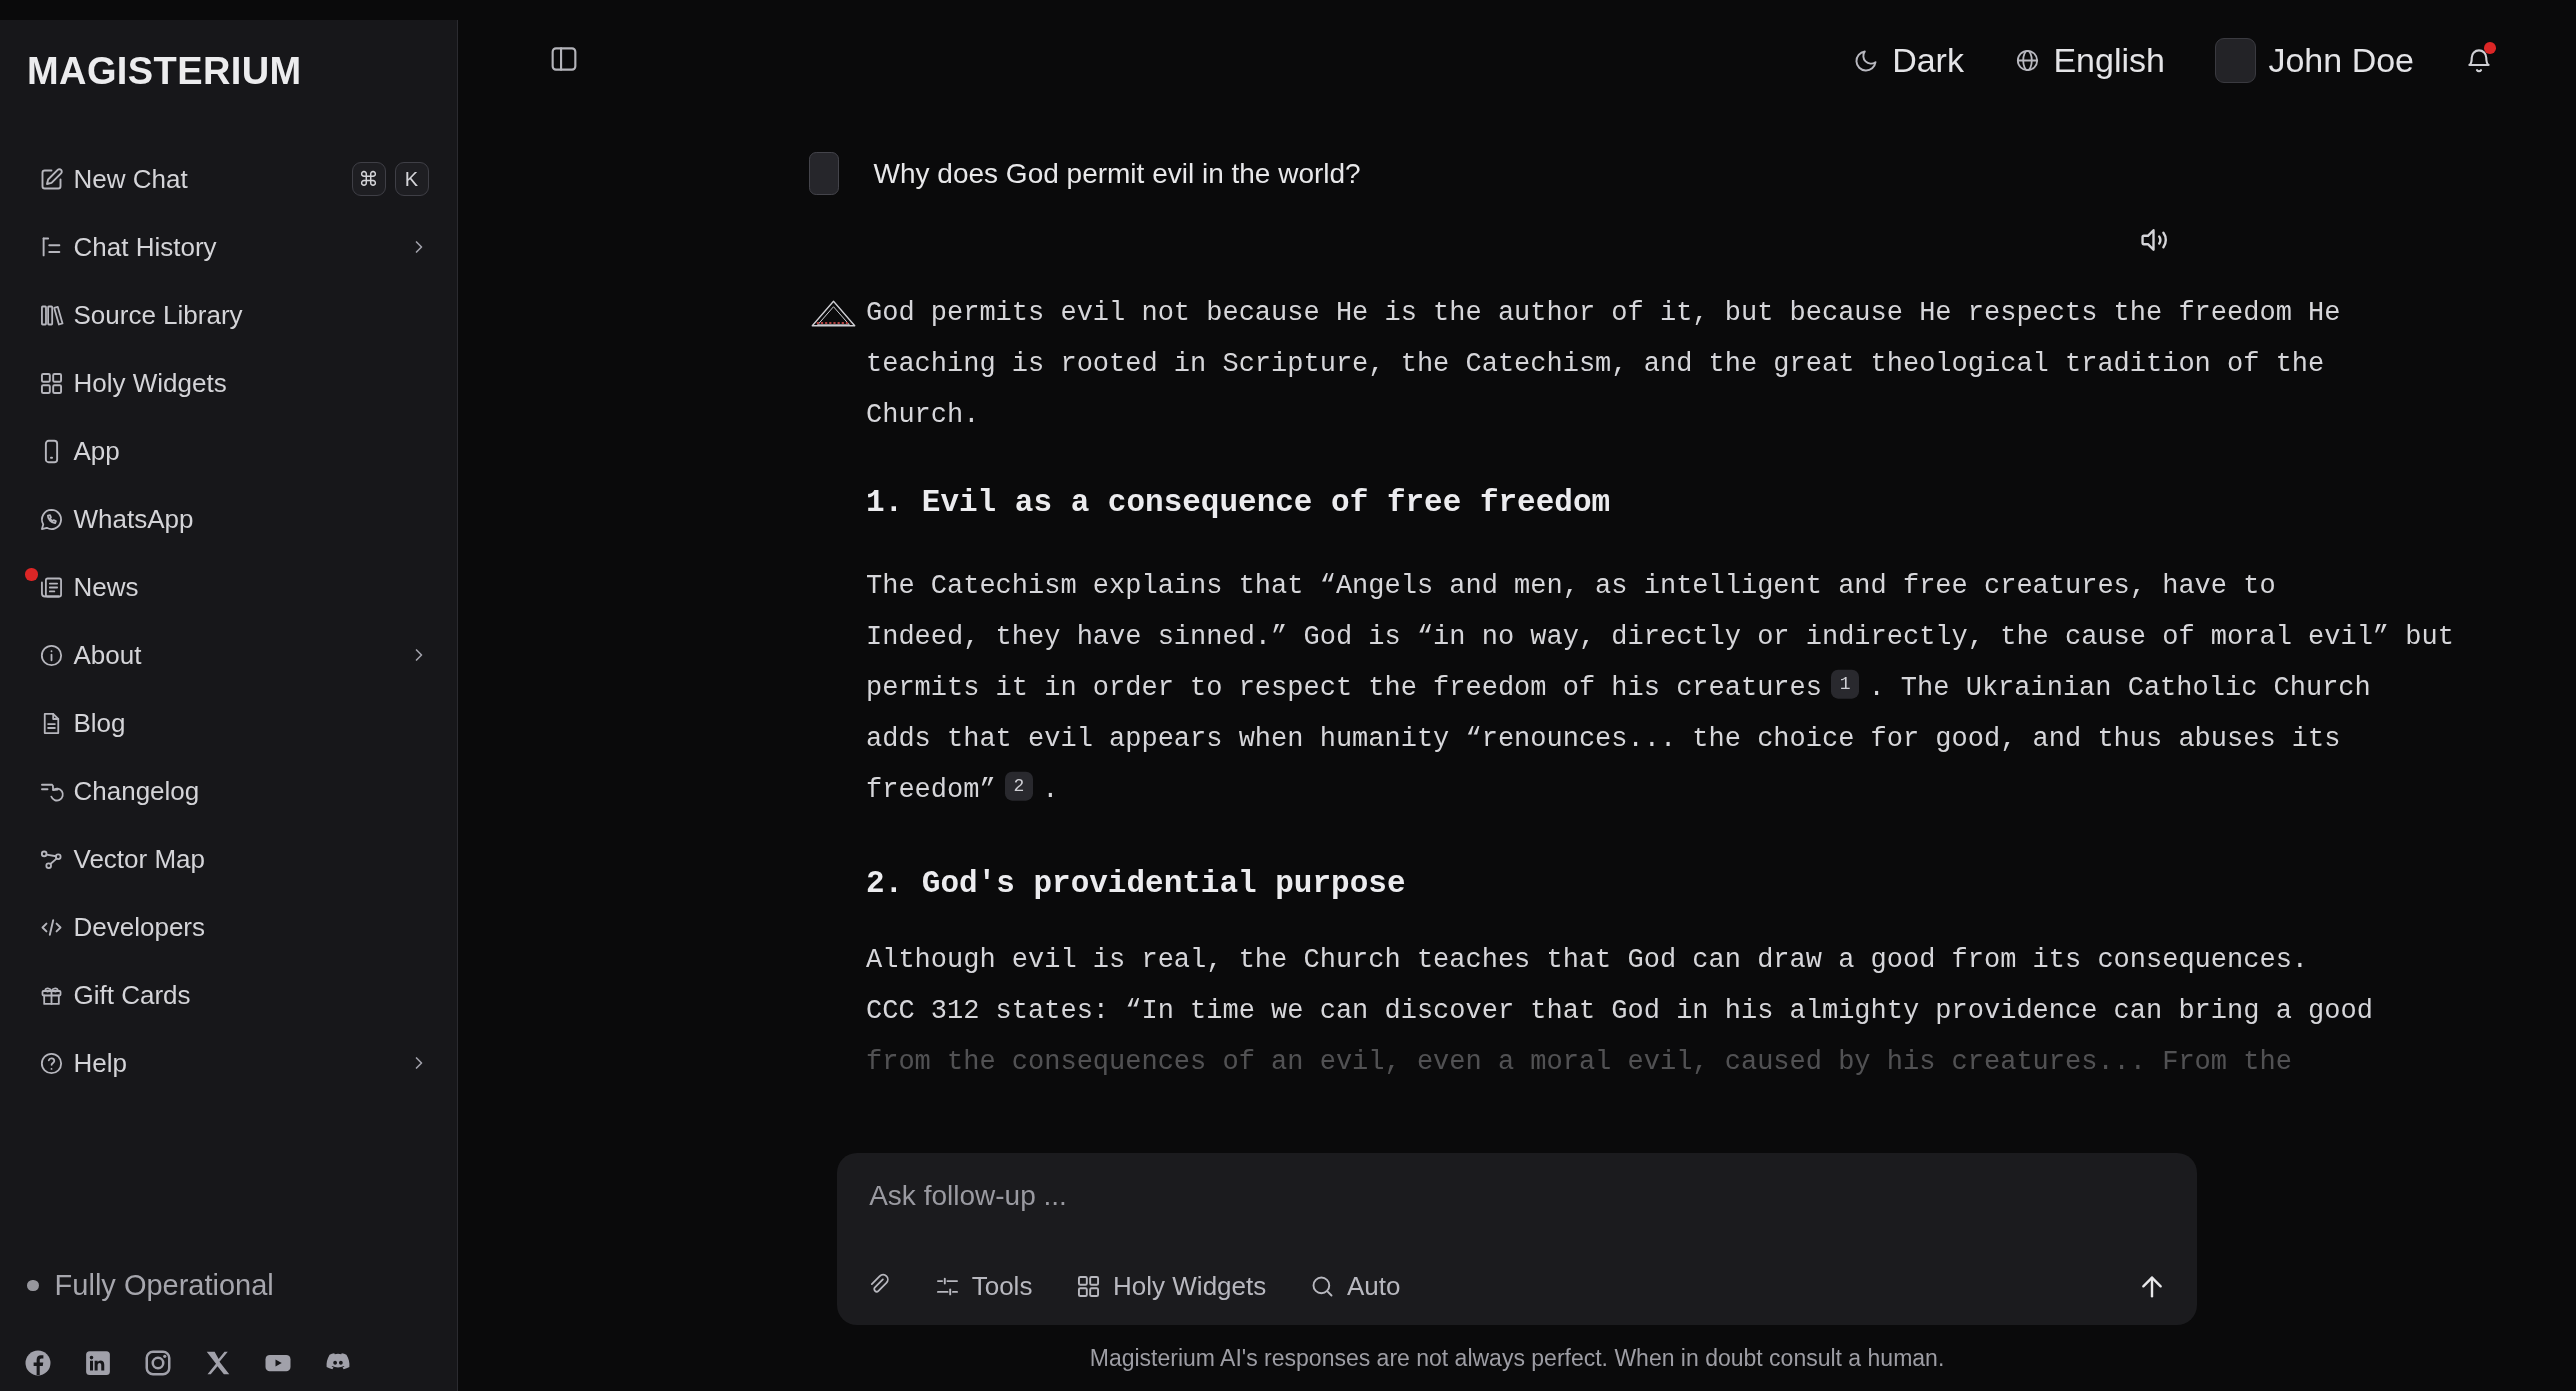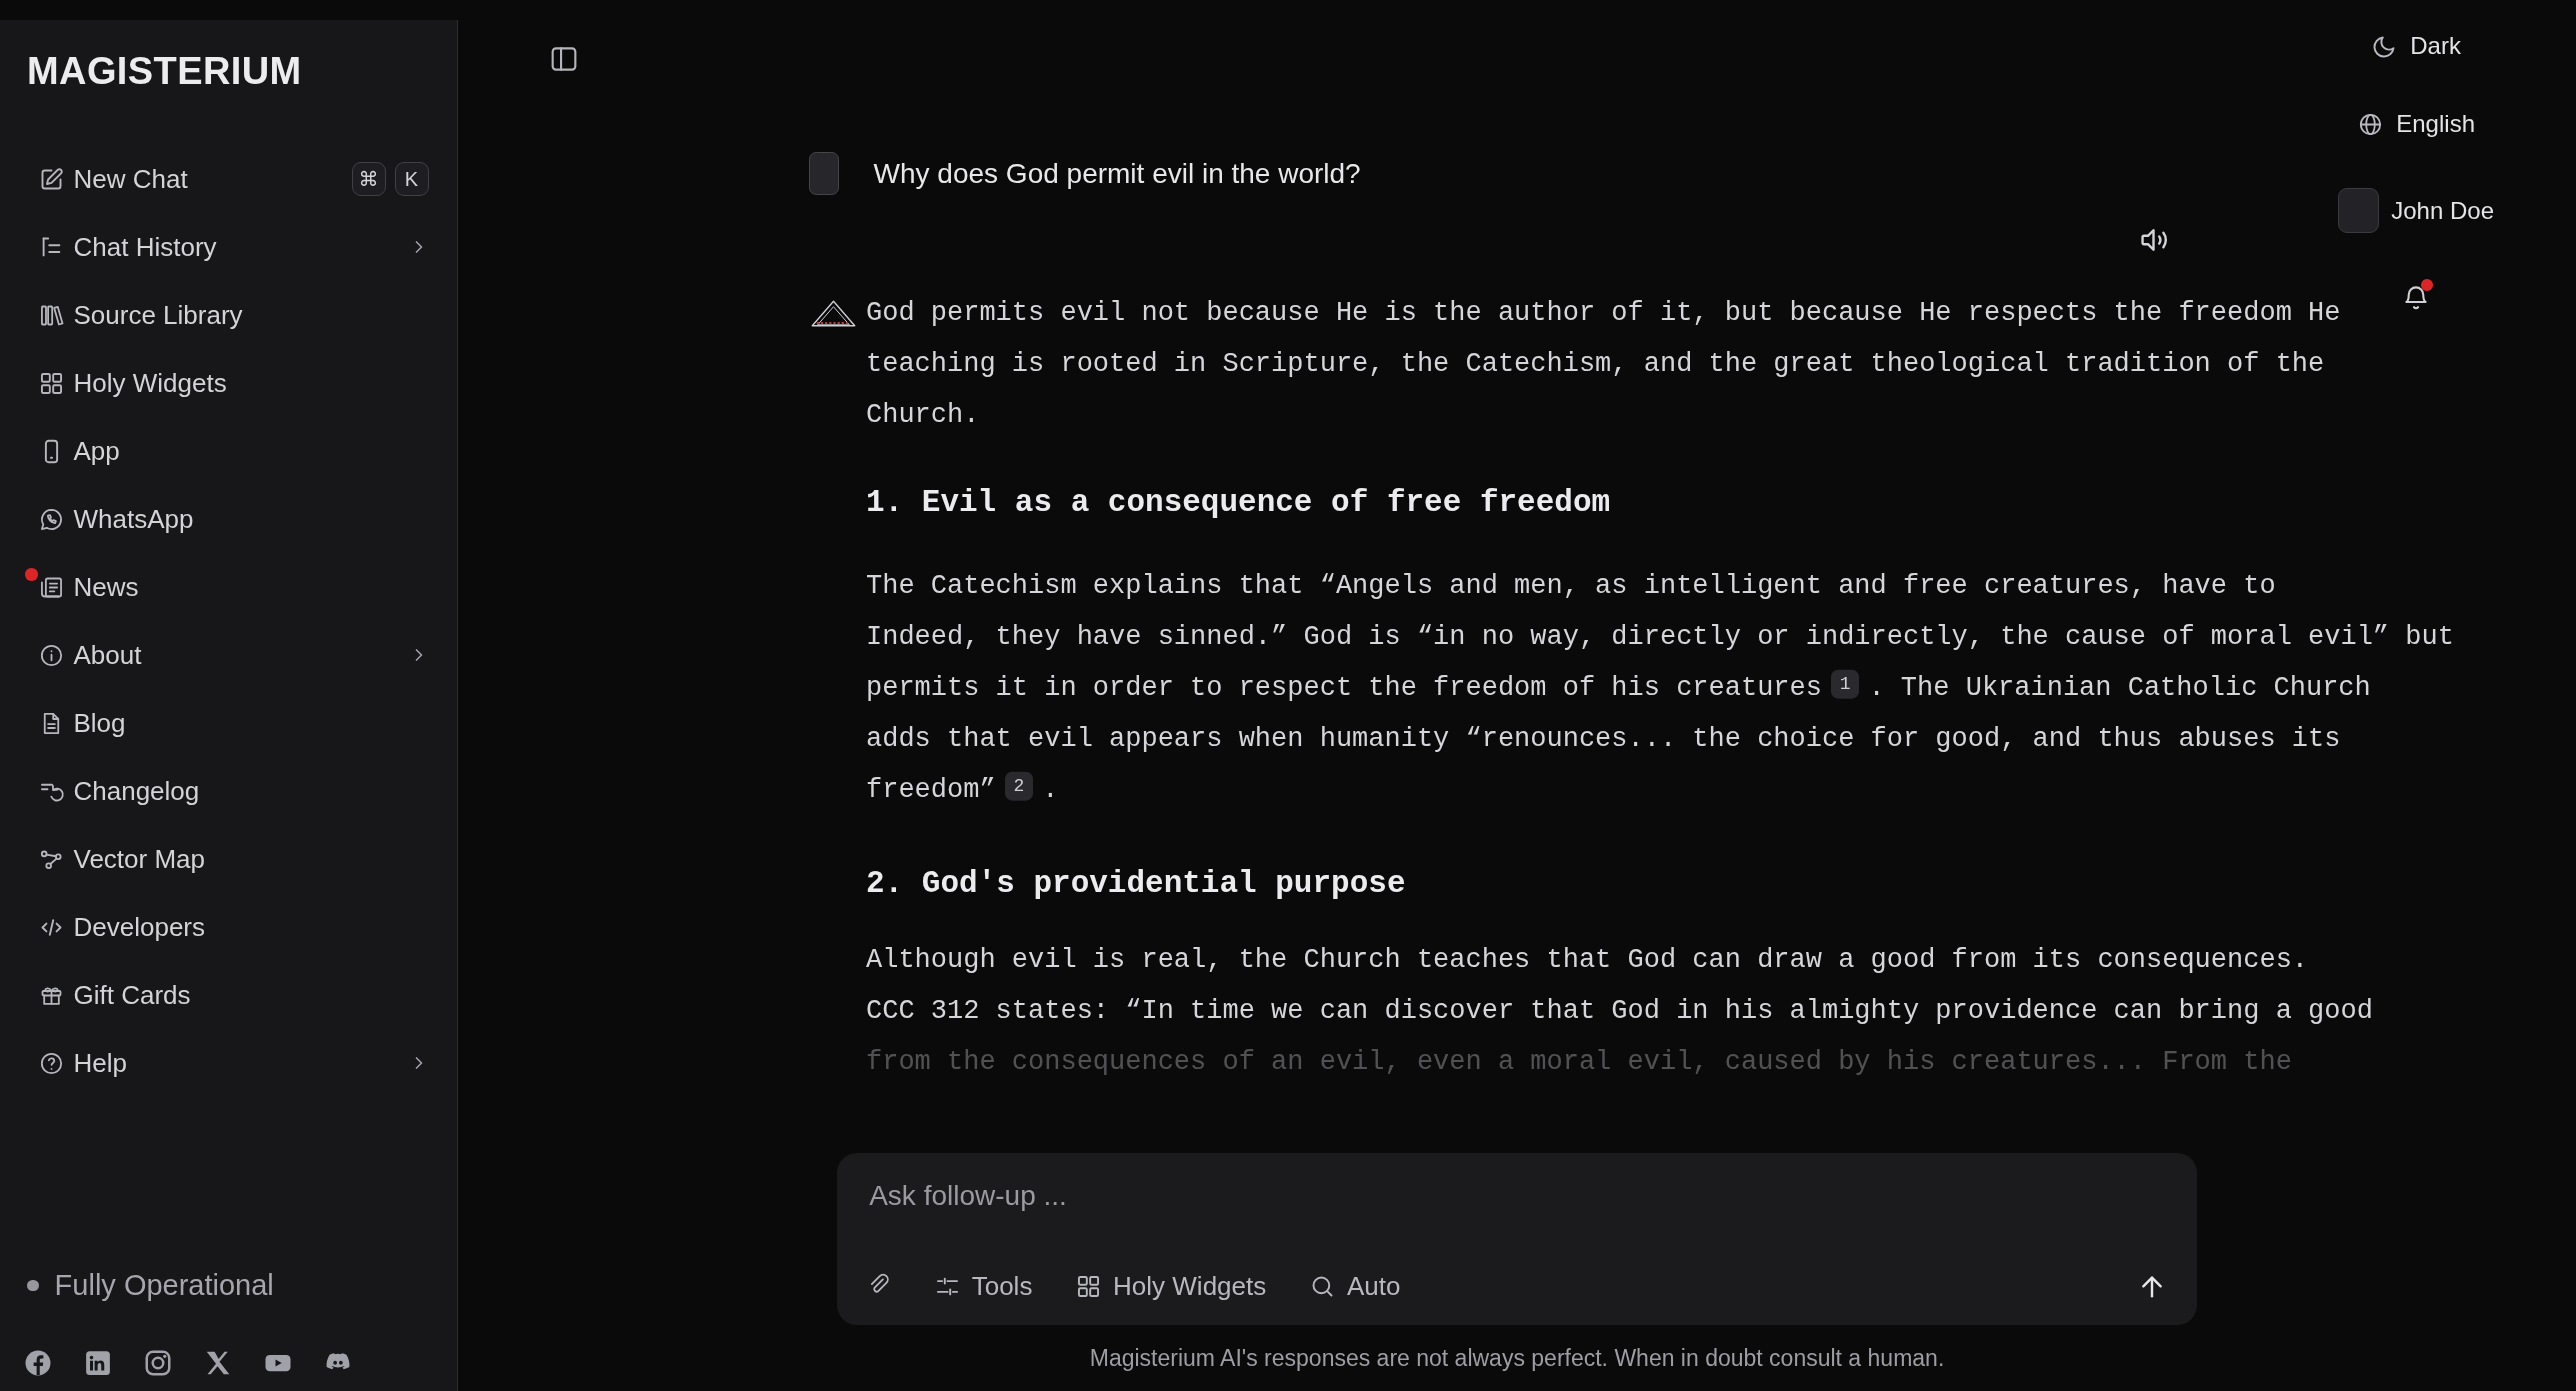--- a/index.html
+++ b/index.html
@@ -21,21 +21,21 @@
   .key{min-width:34px;height:34px;border:0.9px solid #3f3f46;background:#1e1e22;border-radius:9px;display:grid;place-items:center;font-size:20px;color:#d4d4d8;padding:0 5.4px;box-sizing:border-box;}
   .chev{color:#a1a1aa;width:20px;height:20px;}
   .notif-dot{position:absolute;left:12.5px;top:6.3px;width:12.5px;height:12.5px;border-radius:50%;background:#dc2626;}
   .status{position:absolute;left:27px;bottom:90px;display:flex;align-items:center;gap:16px;color:#a6a6ad;font-size:29px;}
   .status-dot{width:11.6px;height:11.6px;border-radius:50%;background:#97979d;}
   .socials{position:absolute;left:23px;bottom:14.3px;display:flex;gap:30px;color:#a1a1aa;}
   .socials .sicon{width:30px;height:30px;cursor:pointer;}
   
   .main{position:absolute;left:458px;top:0;right:0;bottom:0;}
   .panel-toggle{position:absolute;left:90px;top:43px;width:32px;height:32px;color:#b4b4ba;cursor:pointer;}
-  .topbar-right{position:absolute;right:82px;top:32px;height:57px;display:flex;align-items:center;gap:50px;color:#e4e4e7;font-size:24px;flex-direction:column;}
+  .topbar-right{position:absolute;right:82px;top:32px;height:57px;display:flex;align-items:center;gap:50px;color:#e4e4e7;font-size:34px;}
   .tb-group{display:flex;align-items:center;gap:12.5px;cursor:pointer;}
   .tb-icon{width:27px;height:27px;color:#b9b9c0;}
   .avatar{width:41px;height:45px;border-radius:9px;background:#232327;border:0.9px solid #3a3a40;box-sizing:border-box;}
   .bell-wrap{position:relative;width:30px;height:30px;color:#d0d0d5;cursor:pointer;}
   .bell-dot{position:absolute;top:-3.6px;right:-1.8px;width:11.6px;height:11.6px;border-radius:50%;background:#dc2626;}
   
   .content{position:absolute;left:50%;transform:translateX(-50%);top:0;width:1424px;height:100%;}
   .question-row{position:absolute;top:152px;left:3.6px;display:flex;align-items:center;justify-content:flex-end;}
   .q-avatar{width:30px;height:43px;border-radius:7.2px;background:#26262b;border:0.9px solid #44444b;box-sizing:border-box;flex:0 0 auto;}
   .q-text{margin-left:35px;font-size:28px;color:#e8e8ea;}

